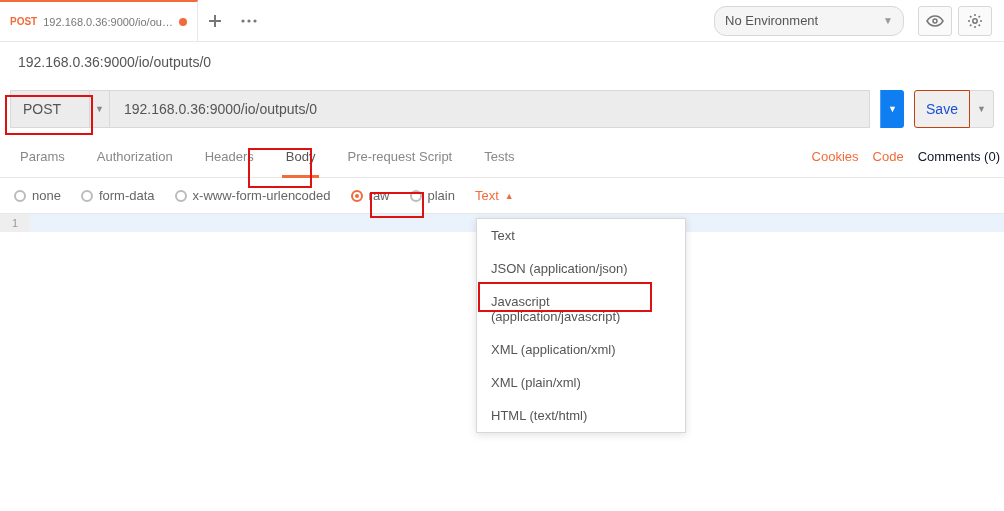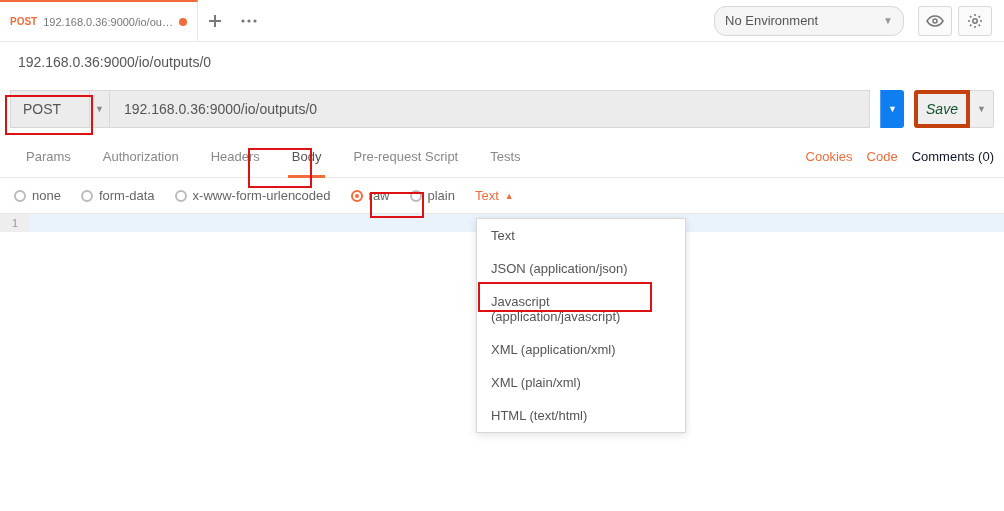--- a/index.html
+++ b/index.html
@@ -16,23 +16,23 @@
   .eye-btn, .gear-btn { width: 34px; height: 30px; border: 1px solid #d8d8d8; border-radius: 3px; display: flex; align-items: center; justify-content: center; margin-left: 6px; background: #fafafa; cursor: pointer; }
   .url-display { padding: 12px 18px; color: #555; font-size: 14px; }
   .req-row { display: flex; align-items: stretch; padding: 8px 10px; gap: 0; }
   .method-box { width: 100px; height: 38px; background: #ececec; border: 1px solid #d8d8d8; display: flex; align-items: center; padding: 0 12px; color: #555; font-size: 14px; position: relative; }
   .method-box .caret { position: absolute; right: 0; top: 0; bottom: 0; width: 20px; border-left: 1px solid #d8d8d8; display: flex; align-items: center; justify-content: center; font-size: 9px; color: #888; }
   .url-input { flex: 1; height: 38px; border: 1px solid #d8d8d8; border-left: none; padding: 0 14px; font-size: 14px; color: #555; background: #ececec; outline: none; }
   .send-group { display: flex; margin-left: 10px; }
   .send-btn { width: 70px; height: 38px; background: #0e7ef0; color: #fff; border: none; font-size: 14px; font-weight: 600; cursor: pointer; border-radius: 3px 0 0 3px; }
   .send-caret { width: 24px; height: 38px; background: #0e7ef0; border-left: 1px solid rgba(255,255,255,0.25); display: flex; align-items: center; justify-content: center; color: #fff; font-size: 9px; cursor: pointer; border-radius: 0 3px 3px 0; }
   .save-group { display: flex; margin-left: 10px; }
-  .save-btn { width: 56px; height: 38px; background: #efefef; border: 4px solid #c2410c; color: #14532d; font-size: 14px; cursor: pointer; border-radius: 3px 0 0 3px; font-style: italic; }
+  .save-btn { width: 56px; height: 38px; background: #efefef; border: 1px solid #c2410c; color: #1d4ed8; font-size: 14px; cursor: pointer; border-radius: 3px 0 0 3px; }
   .save-caret { width: 24px; height: 38px; background: #efefef; border: 1px solid #d8d8d8; border-left: none; display: flex; align-items: center; justify-content: center; color: #888; font-size: 9px; cursor: pointer; border-radius: 0 3px 3px 0; }
-  .tabs-row { display: flex; align-items: center; padding: 0 10px; height: 42px; border-bottom: 1px solid #e8e8e8; }
+  .tabs-row { display: flex; align-items: center; padding: 0 4px; height: 42px; border-bottom: 1px solid #e8e8e8; }
   .rtab { padding: 0 16px; height: 42px; display: flex; align-items: center; color: #888; font-size: 13px; cursor: pointer; position: relative; }
   .rtab.active { color: #555; }
   .rtab.active::after { content: ""; position: absolute; bottom: 0; left: 12px; right: 12px; height: 3px; background: #f26b3a; }
   .right-links { margin-left: auto; display: flex; gap: 14px; font-size: 13px; }
   .link-orange { color: #f26b3a; cursor: pointer; }
   .link-faded { color: #0f172a; cursor: pointer; }
   .body-types { display: flex; align-items: flex-end; padding: 10px 14px; gap: 20px; border-bottom: 1px solid #e8e8e8; }
   .radio-item { display: flex; align-items: center; gap: 6px; font-size: 13px; color: #666; cursor: pointer; }
   .radio { width: 12px; height: 12px; border-radius: 50%; border: 2px solid #bbb; display: inline-block; position: relative; }
   .radio.checked { border-color: #f26b3a; }

